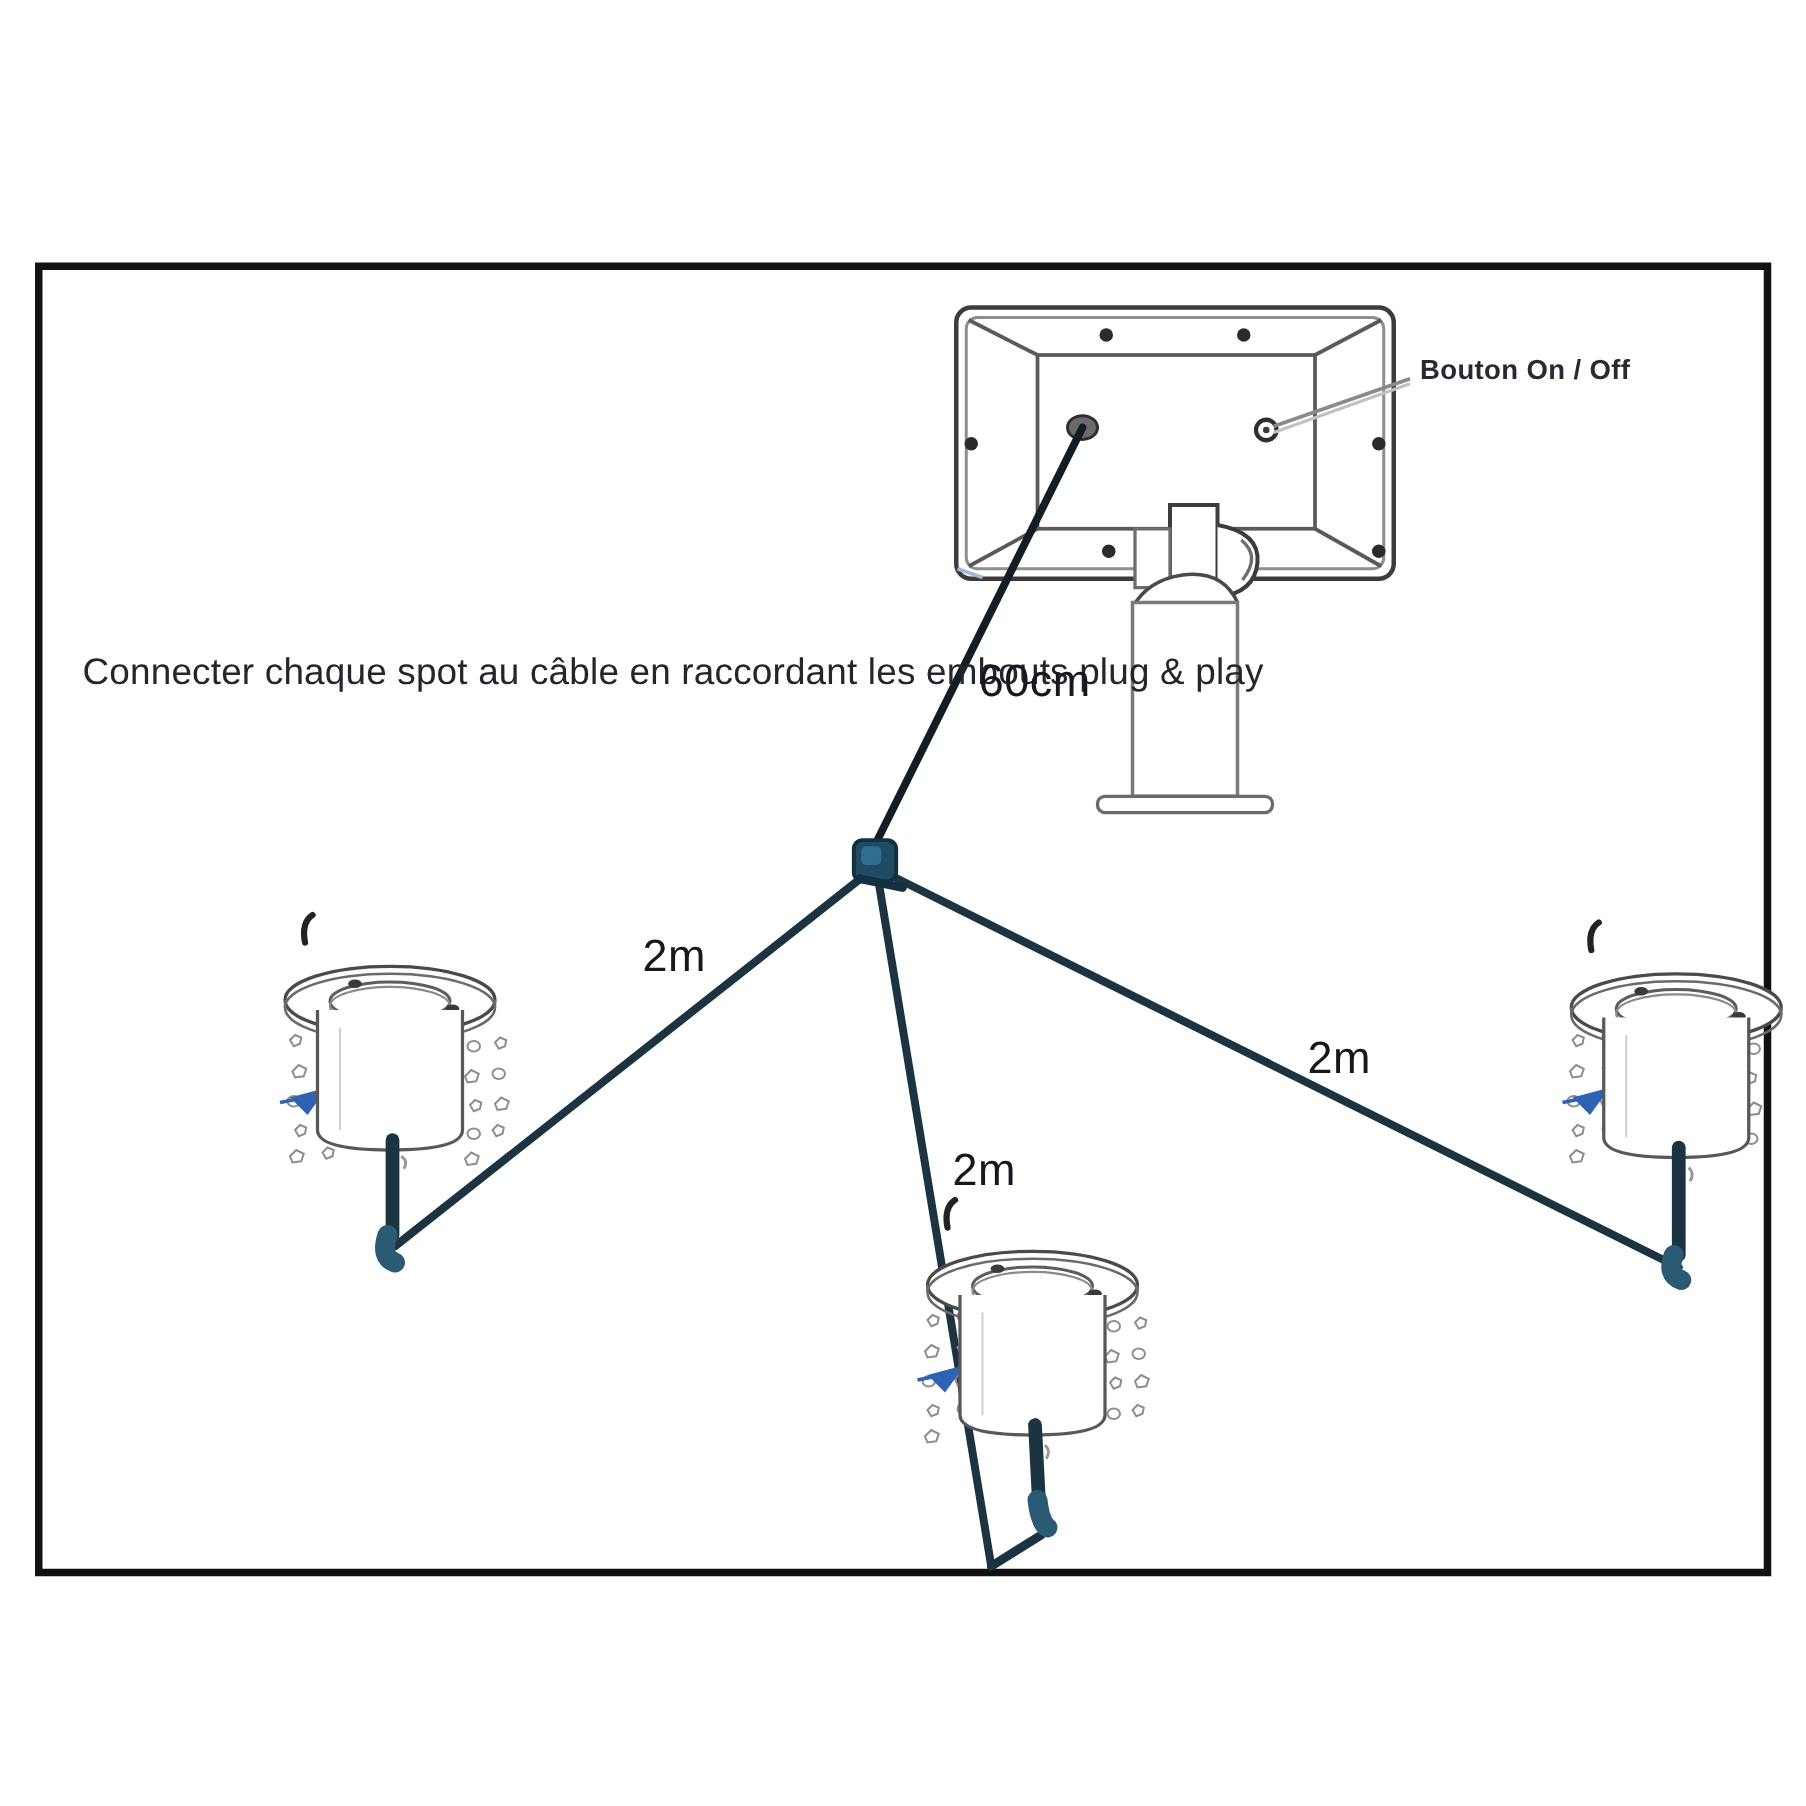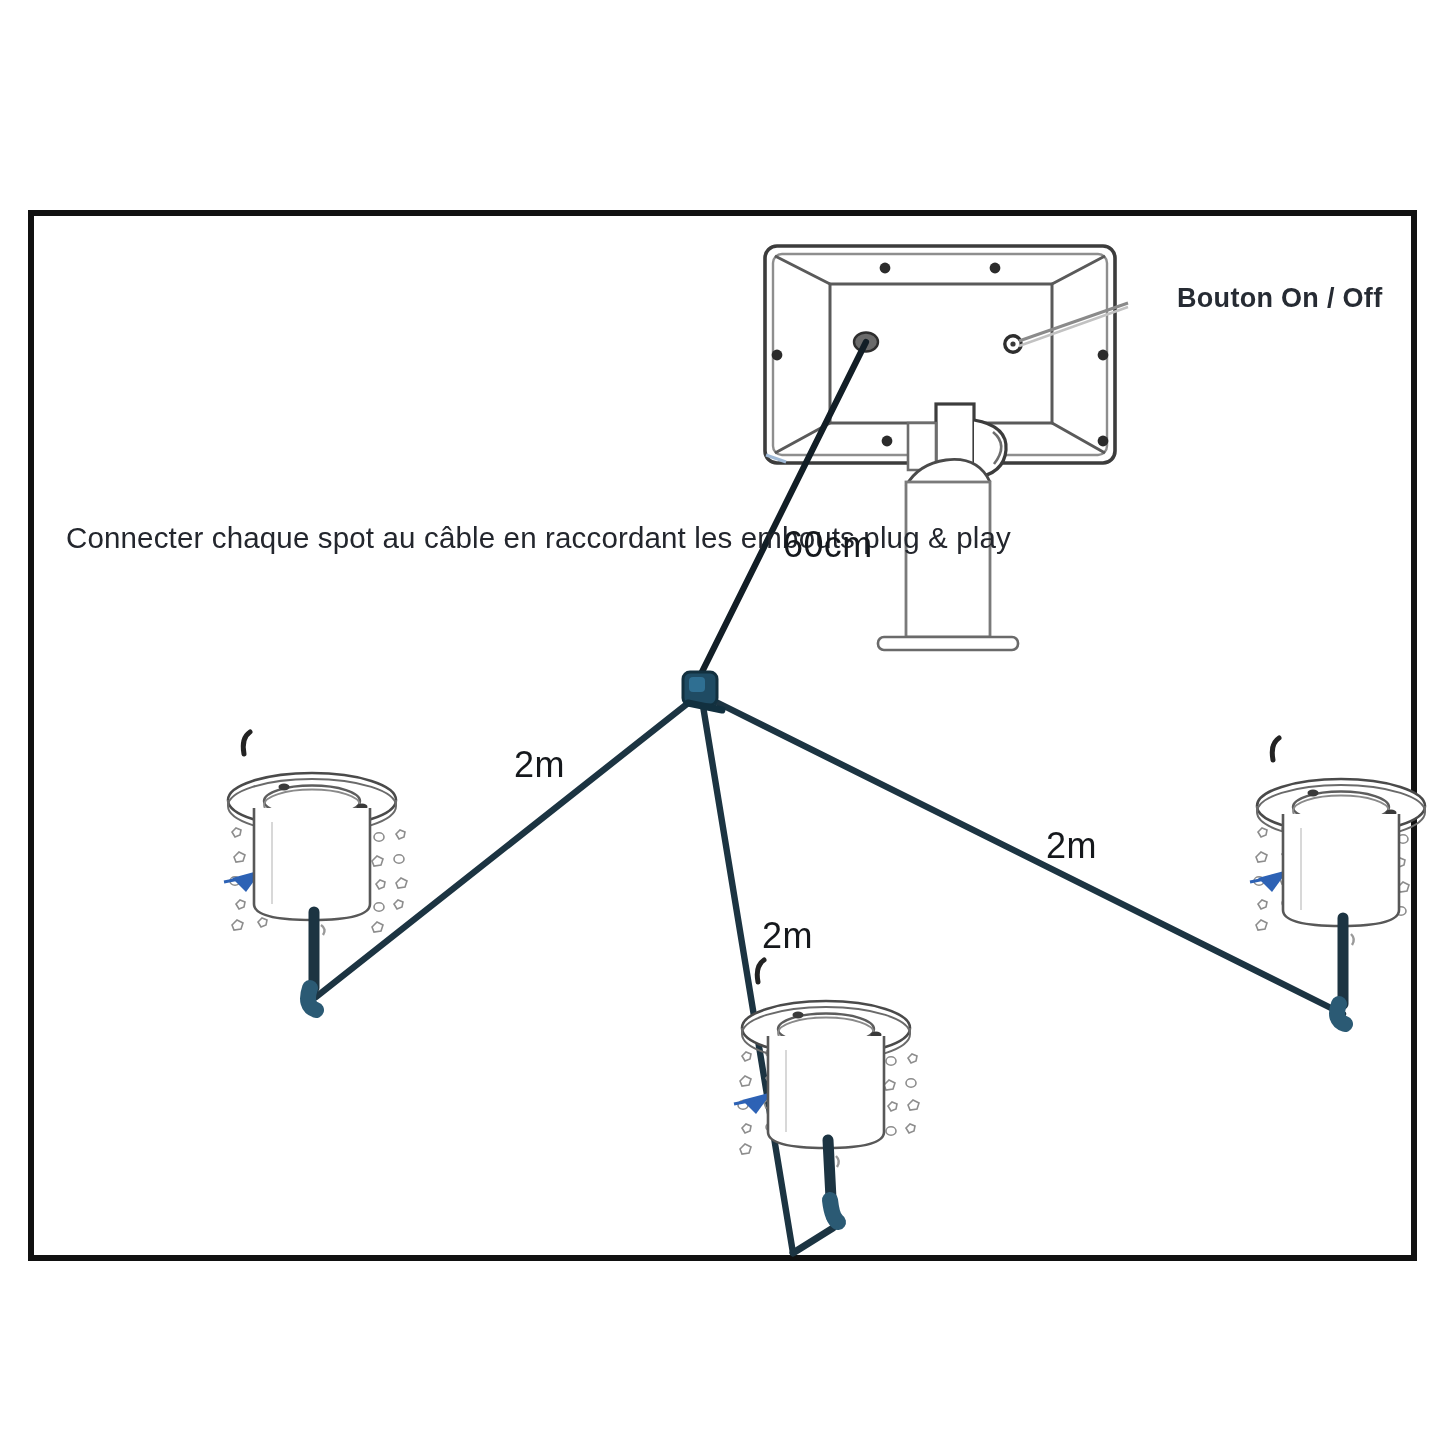--- a/index.html
+++ b/index.html
@@ -35,23 +35,23 @@
     left: 66px;
     top: 516px;
     width: 690px;
     font-size: 29.5px;
     line-height: 43px;
     letter-spacing: 0.15px;
     font-weight: 400;
     color: #23262d;
   }
   #button-label {
-    left: 1177px;
+    left: 1136px;
     top: 283px;
-    font-size: 27px;
+    font-size: 22px;
     font-weight: 700;
     letter-spacing: 0.3px;
     color: #262b33;
   }
   .dim {
     font-size: 36px;
     font-weight: 400;
     color: #15181c;
     letter-spacing: 0.4px;
   }

